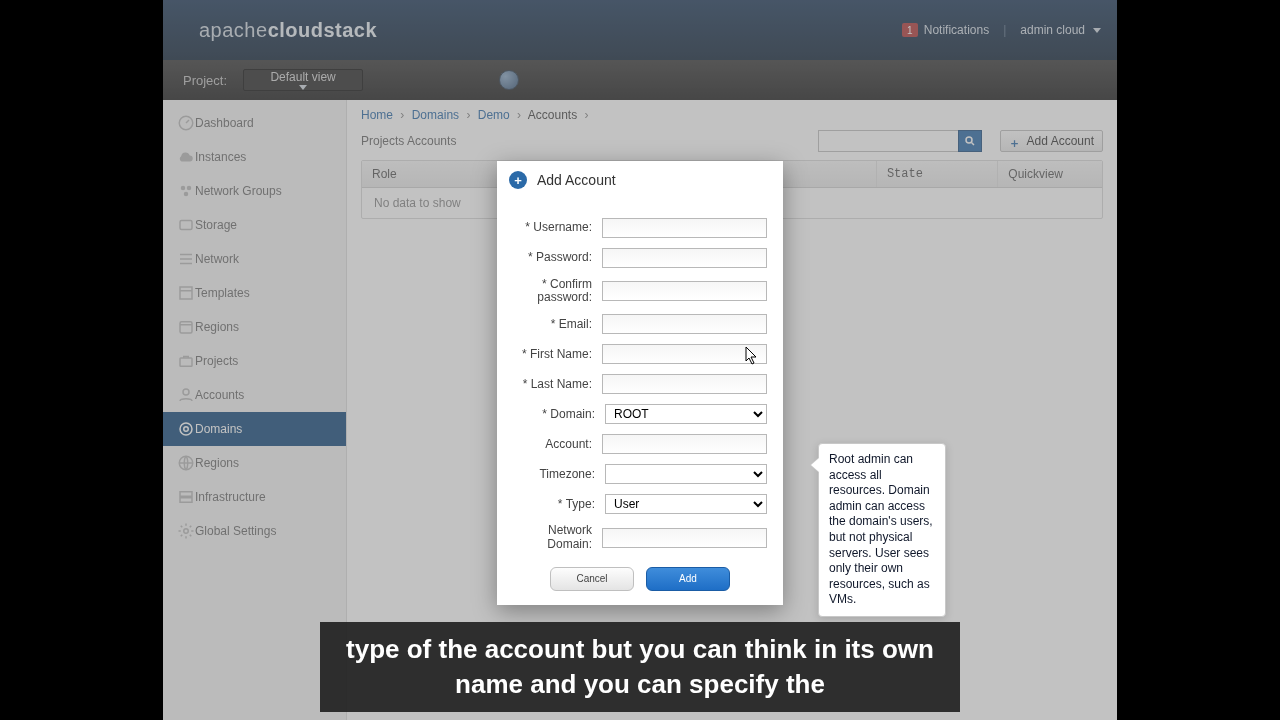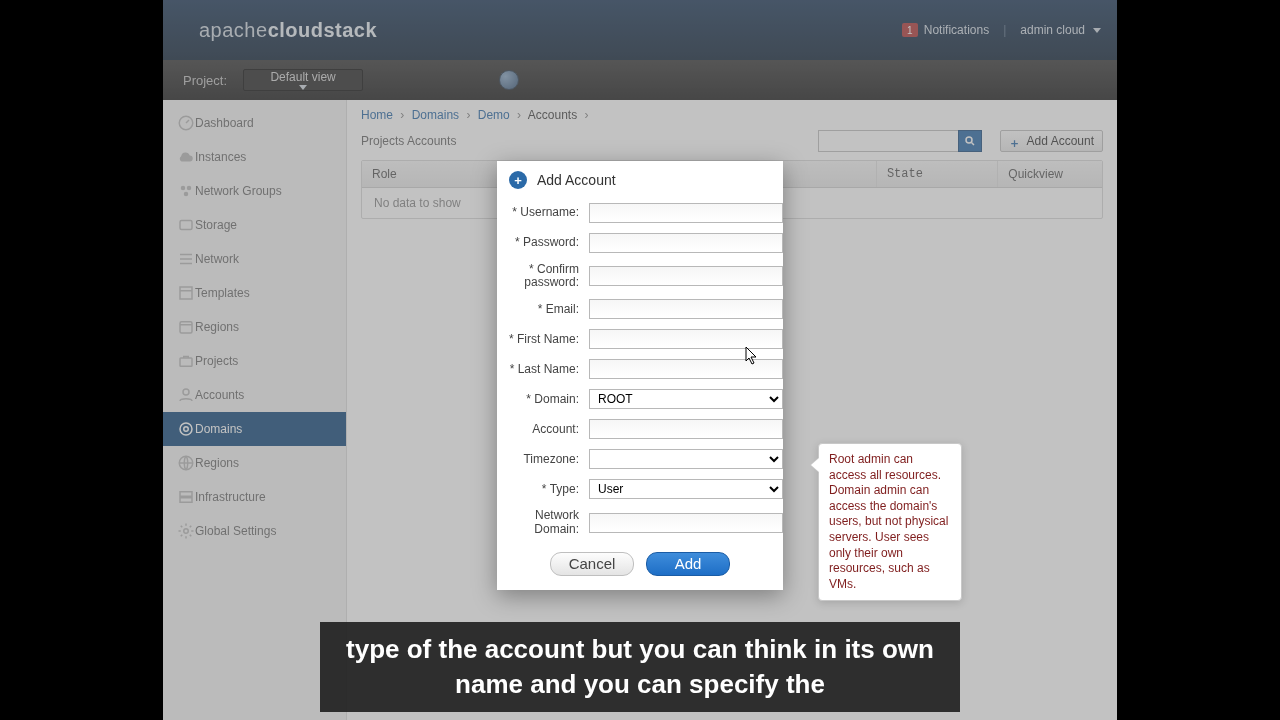--- a/index.html
+++ b/index.html
@@ -218,21 +218,21 @@
     display: flex; align-items: center; gap: 10px;
     padding: 10px 12px 14px;
   }
   .modal-head .plus-circle {
     width: 18px; height: 18px; border-radius: 50%;
     background: #2b6aa8; color: #fff;
     display: inline-flex; align-items: center; justify-content: center;
     font-size: 13px; font-weight: bold;
   }
   .modal-head .title { font-size: 14px; color: #333; }
-  .form { padding: 0 0 0; }
+  .form { padding: 0 16px 0; margin-top: 15px; }
   .row {
     display: flex; align-items: center;
     margin-bottom: 10px;
   }
   .row label {
     width: 92px;
     text-align: right;
     padding-right: 10px;
     color: #444;
     font-size: 12px;
@@ -247,44 +247,44 @@
     padding: 0 4px;
   }
   .row select { background: #fff; }
   .modal-actions {
     display: flex; gap: 12px;
     justify-content: center;
     padding: 6px 16px 14px;
   }
   .btn {
     height: 24px; width: 84px;
-    border-radius: 11px;
-    font-size: 15px;
+    border-radius: 6px;
+    font-size: 10px;
     display: inline-flex; align-items: center; justify-content: center;
   }
   .btn.cancel {
     background: linear-gradient(#fdfdfd,#e4e4e4);
     border: 1px solid #bfbfbf; color: #444;
   }
   .btn.primary {
     background: linear-gradient(#3f8ddb,#1e6ec6);
     border: 1px solid #1a5ca5; color: #fff;
   }
 
   
   .tooltip {
     position: absolute;
     left: 818px;
     top: 443px;
-    width: 144px;
+    width: 128px;
     background: #fff;
     border: 1px solid #c8c8c8;
     border-radius: 4px;
     padding: 8px 10px;
-    color: #7f1d1d;
+    color: #0f172a;
     font-size: 12px;
     line-height: 1.3;
     z-index: 60;
     box-shadow: 0 2px 8px rgba(0,0,0,0.15);
   }
   .tooltip::before {
     content: "";
     position: absolute;
     left: -8px; top: 14px;
     width: 0; height: 0;

